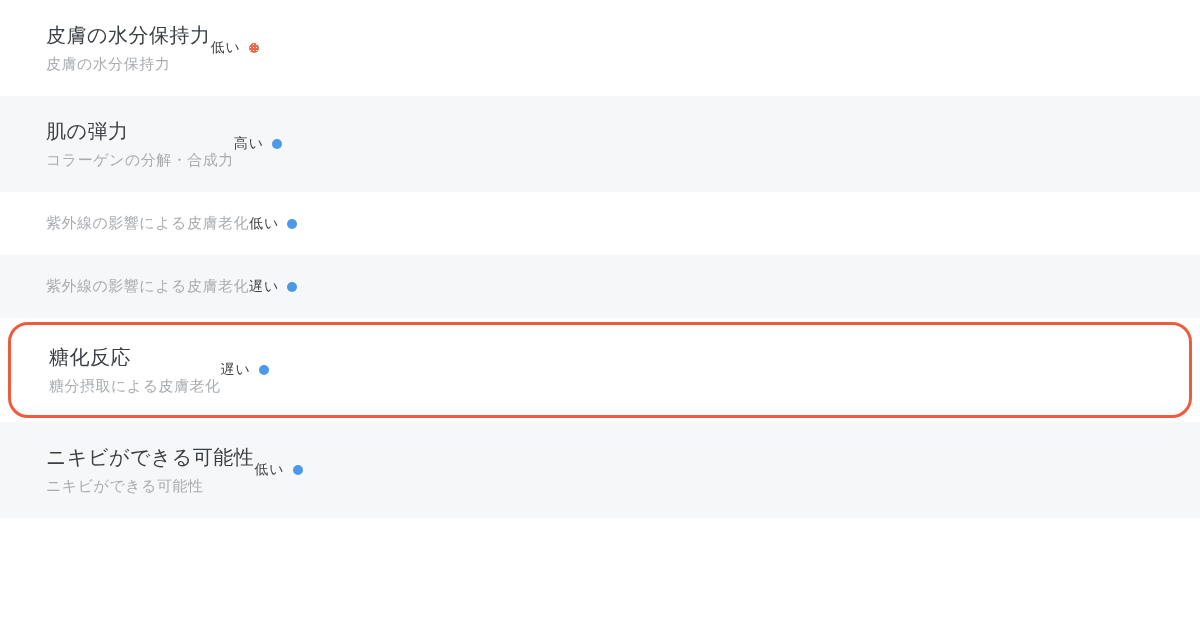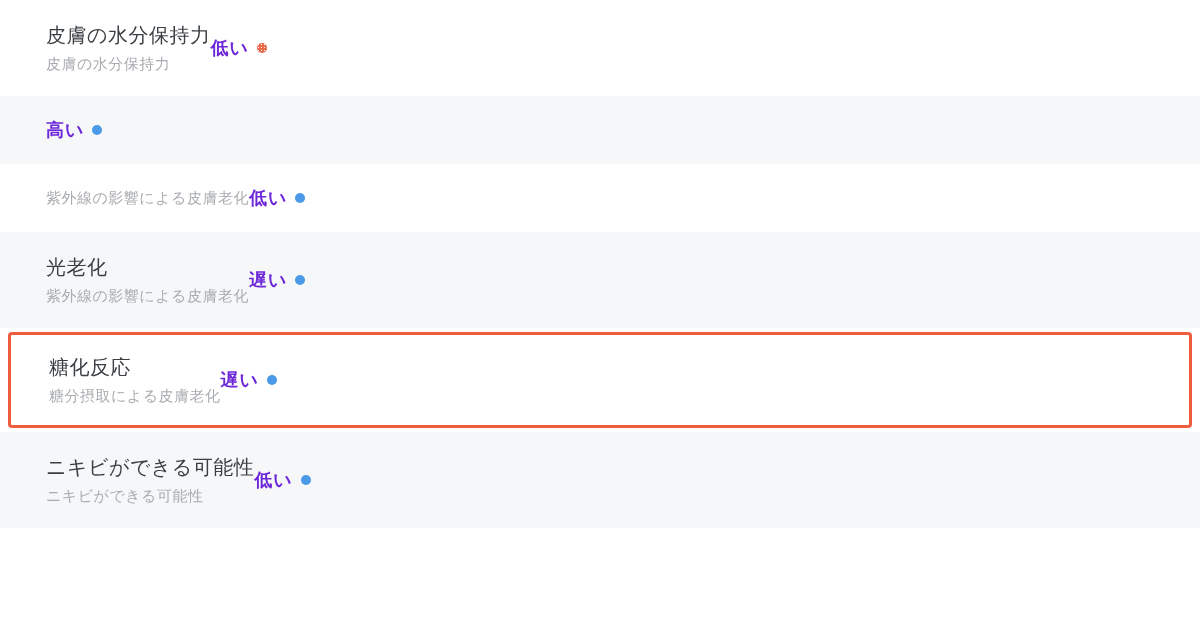--- a/index.html
+++ b/index.html
@@ -19,21 +19,21 @@
       display: flex;
       align-items: center;
       padding: 22px 36px 22px 46px;
       background: #ffffff;
     }
     .item.alt {
       background: #f6f7f8;
     }
     .item.highlighted {
       border: 3px solid #ef5b3e;
-      border-radius: 4px;
+      border-radius: 20px;
       margin: 4px 8px;
       padding: 19px 28px 19px 38px;
     }
     .item-left {
       display: flex;
       flex-direction: column;
       gap: 6px;
     }
     .item-title {
       font-size: 20px;
@@ -46,23 +46,23 @@
       color: #a9acb0;
       font-weight: 400;
       letter-spacing: 0.5px;
     }
     .item-right {
       display: flex;
       align-items: center;
       gap: 8px;
     }
     .item-value {
-      font-size: 18px;
-      color: #6d28d9;
-      font-weight: 700;
+      font-size: 14px;
+      color: #404040;
+      font-weight: 400;
       letter-spacing: 1px;
     }
     .dot {
       width: 10px;
       height: 10px;
       border-radius: 50%;
       display: inline-block;
     }
     .dot.blue {
       background: #4a9ae8;
@@ -83,39 +83,42 @@
       <div class="item-title">皮膚の水分保持力</div>
       <div class="item-subtitle">皮膚の水分保持力</div>
     </div>
     <div class="item-right">
       <span class="item-value">低い</span>
       <span class="dot red-pattern"></span>
     </div>
   </div>
 
   <div class="item alt">
+    <div class="item-left">
+      <div class="item-title">肌の弾力</div>
+      <div class="item-subtitle">コラーゲンの分解・合成力</div>
+    </div>
     <div class="item-right">
       <span class="item-value">高い</span>
       <span class="dot blue"></span>
     </div>
   </div>
 
   <div class="item">
     <div class="item-left">
       <div class="item-subtitle">紫外線の影響による皮膚老化</div>
     </div>
     <div class="item-right">
       <span class="item-value">低い</span>
       <span class="dot blue"></span>
     </div>
   </div>
 
   <div class="item alt">
     <div class="item-left">
-      <div class="item-title">光老化</div>
       <div class="item-subtitle">紫外線の影響による皮膚老化</div>
     </div>
     <div class="item-right">
       <span class="item-value">遅い</span>
       <span class="dot blue"></span>
     </div>
   </div>
 
   <div class="item highlighted">
     <div class="item-left">

